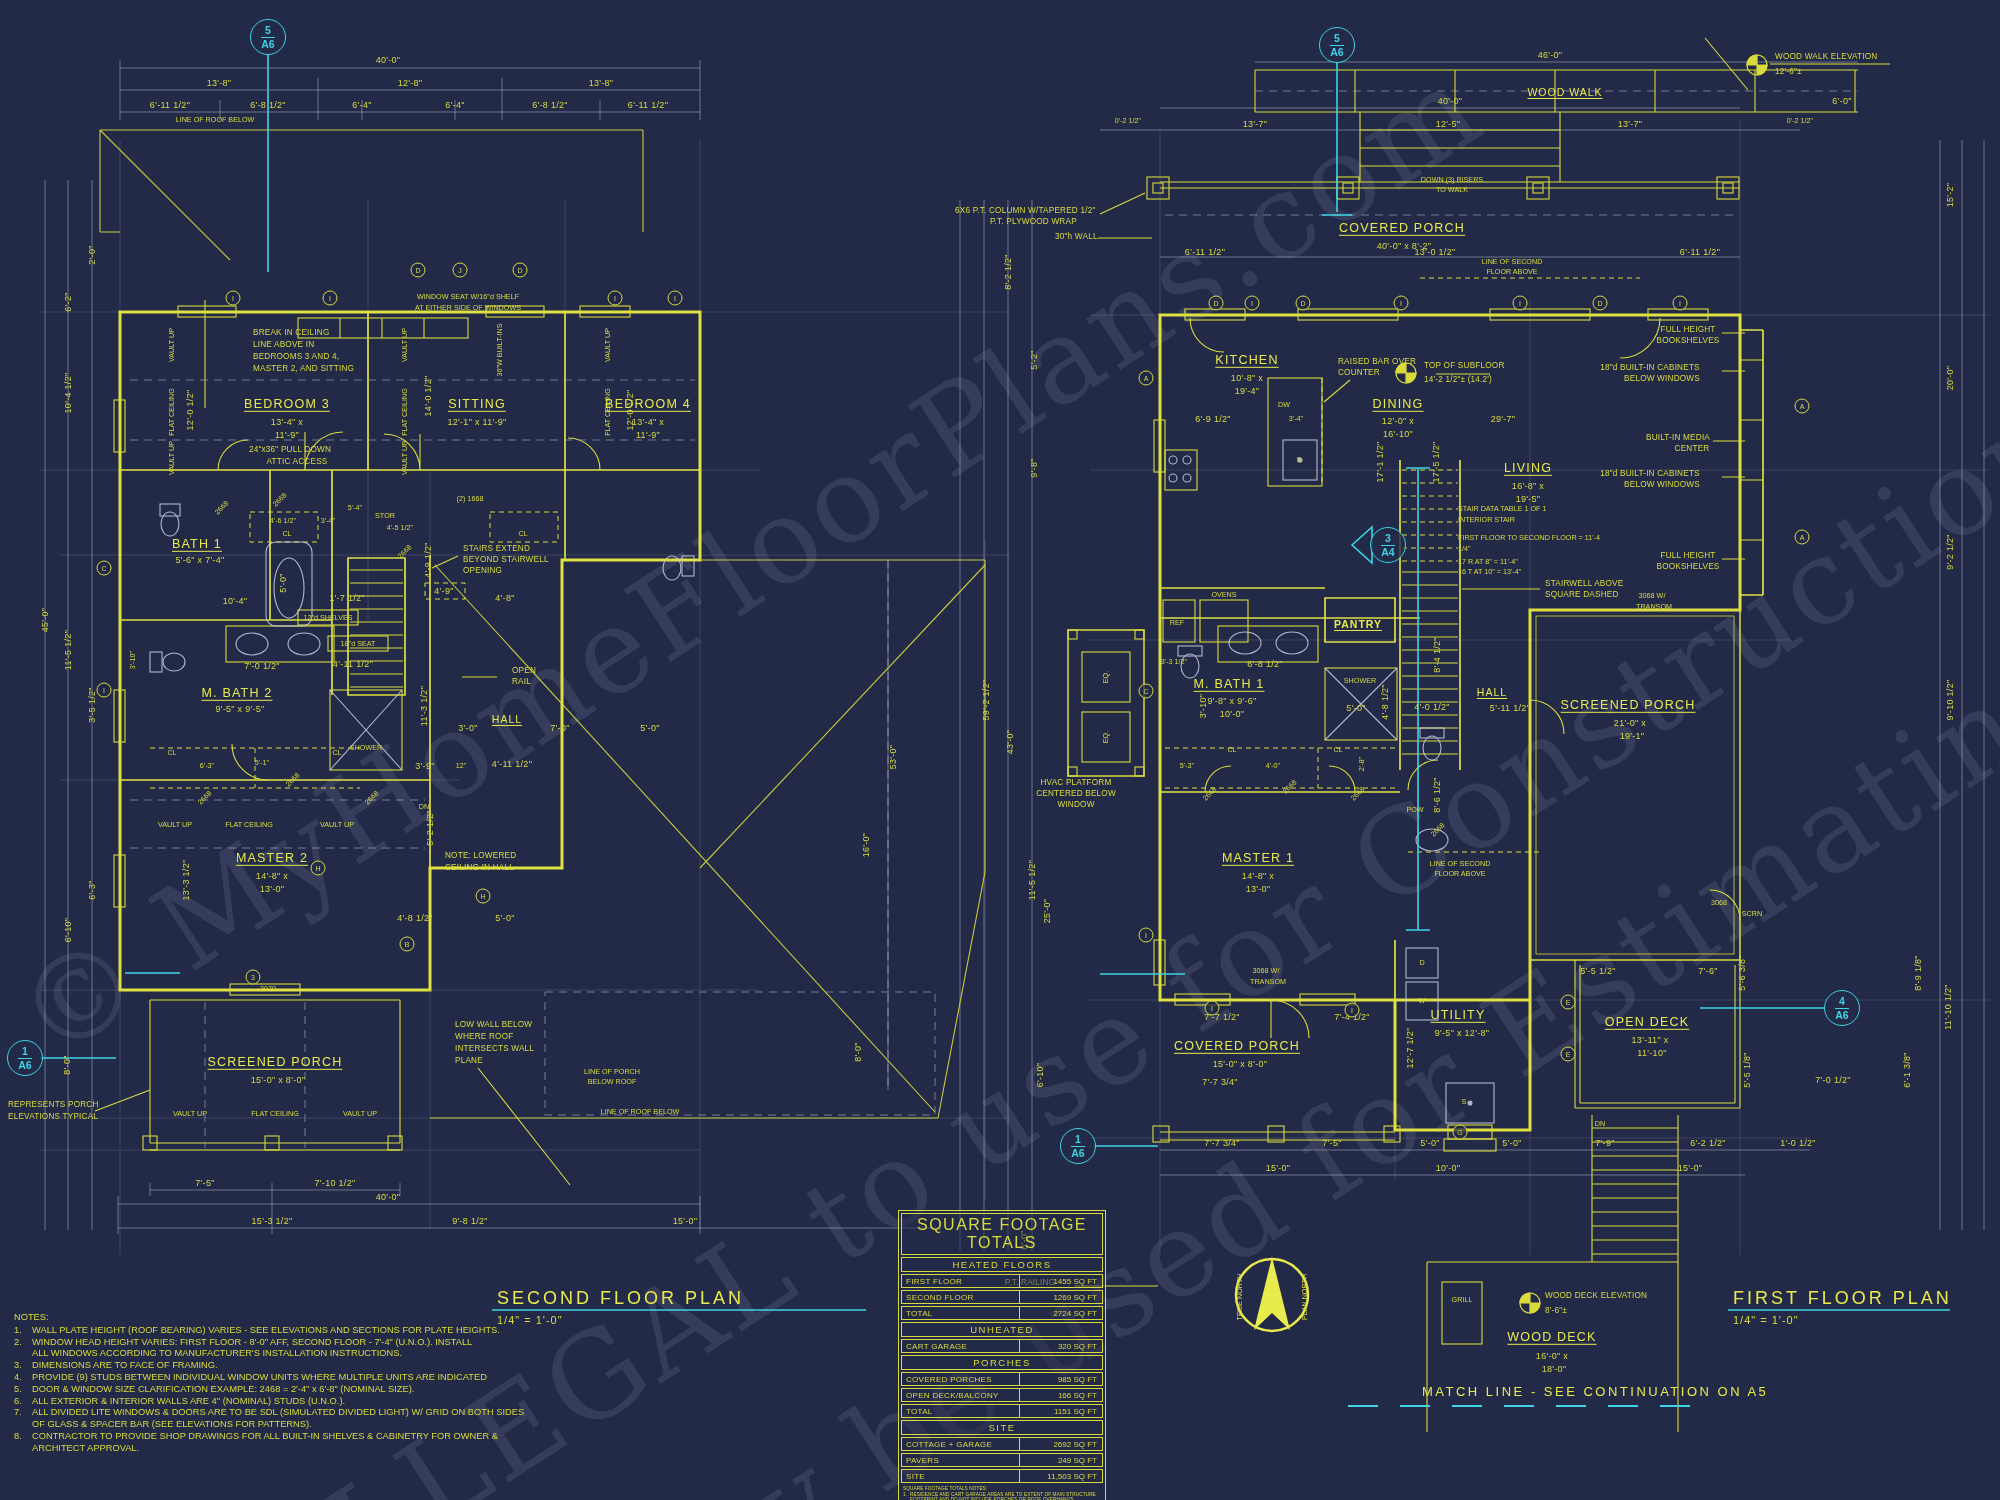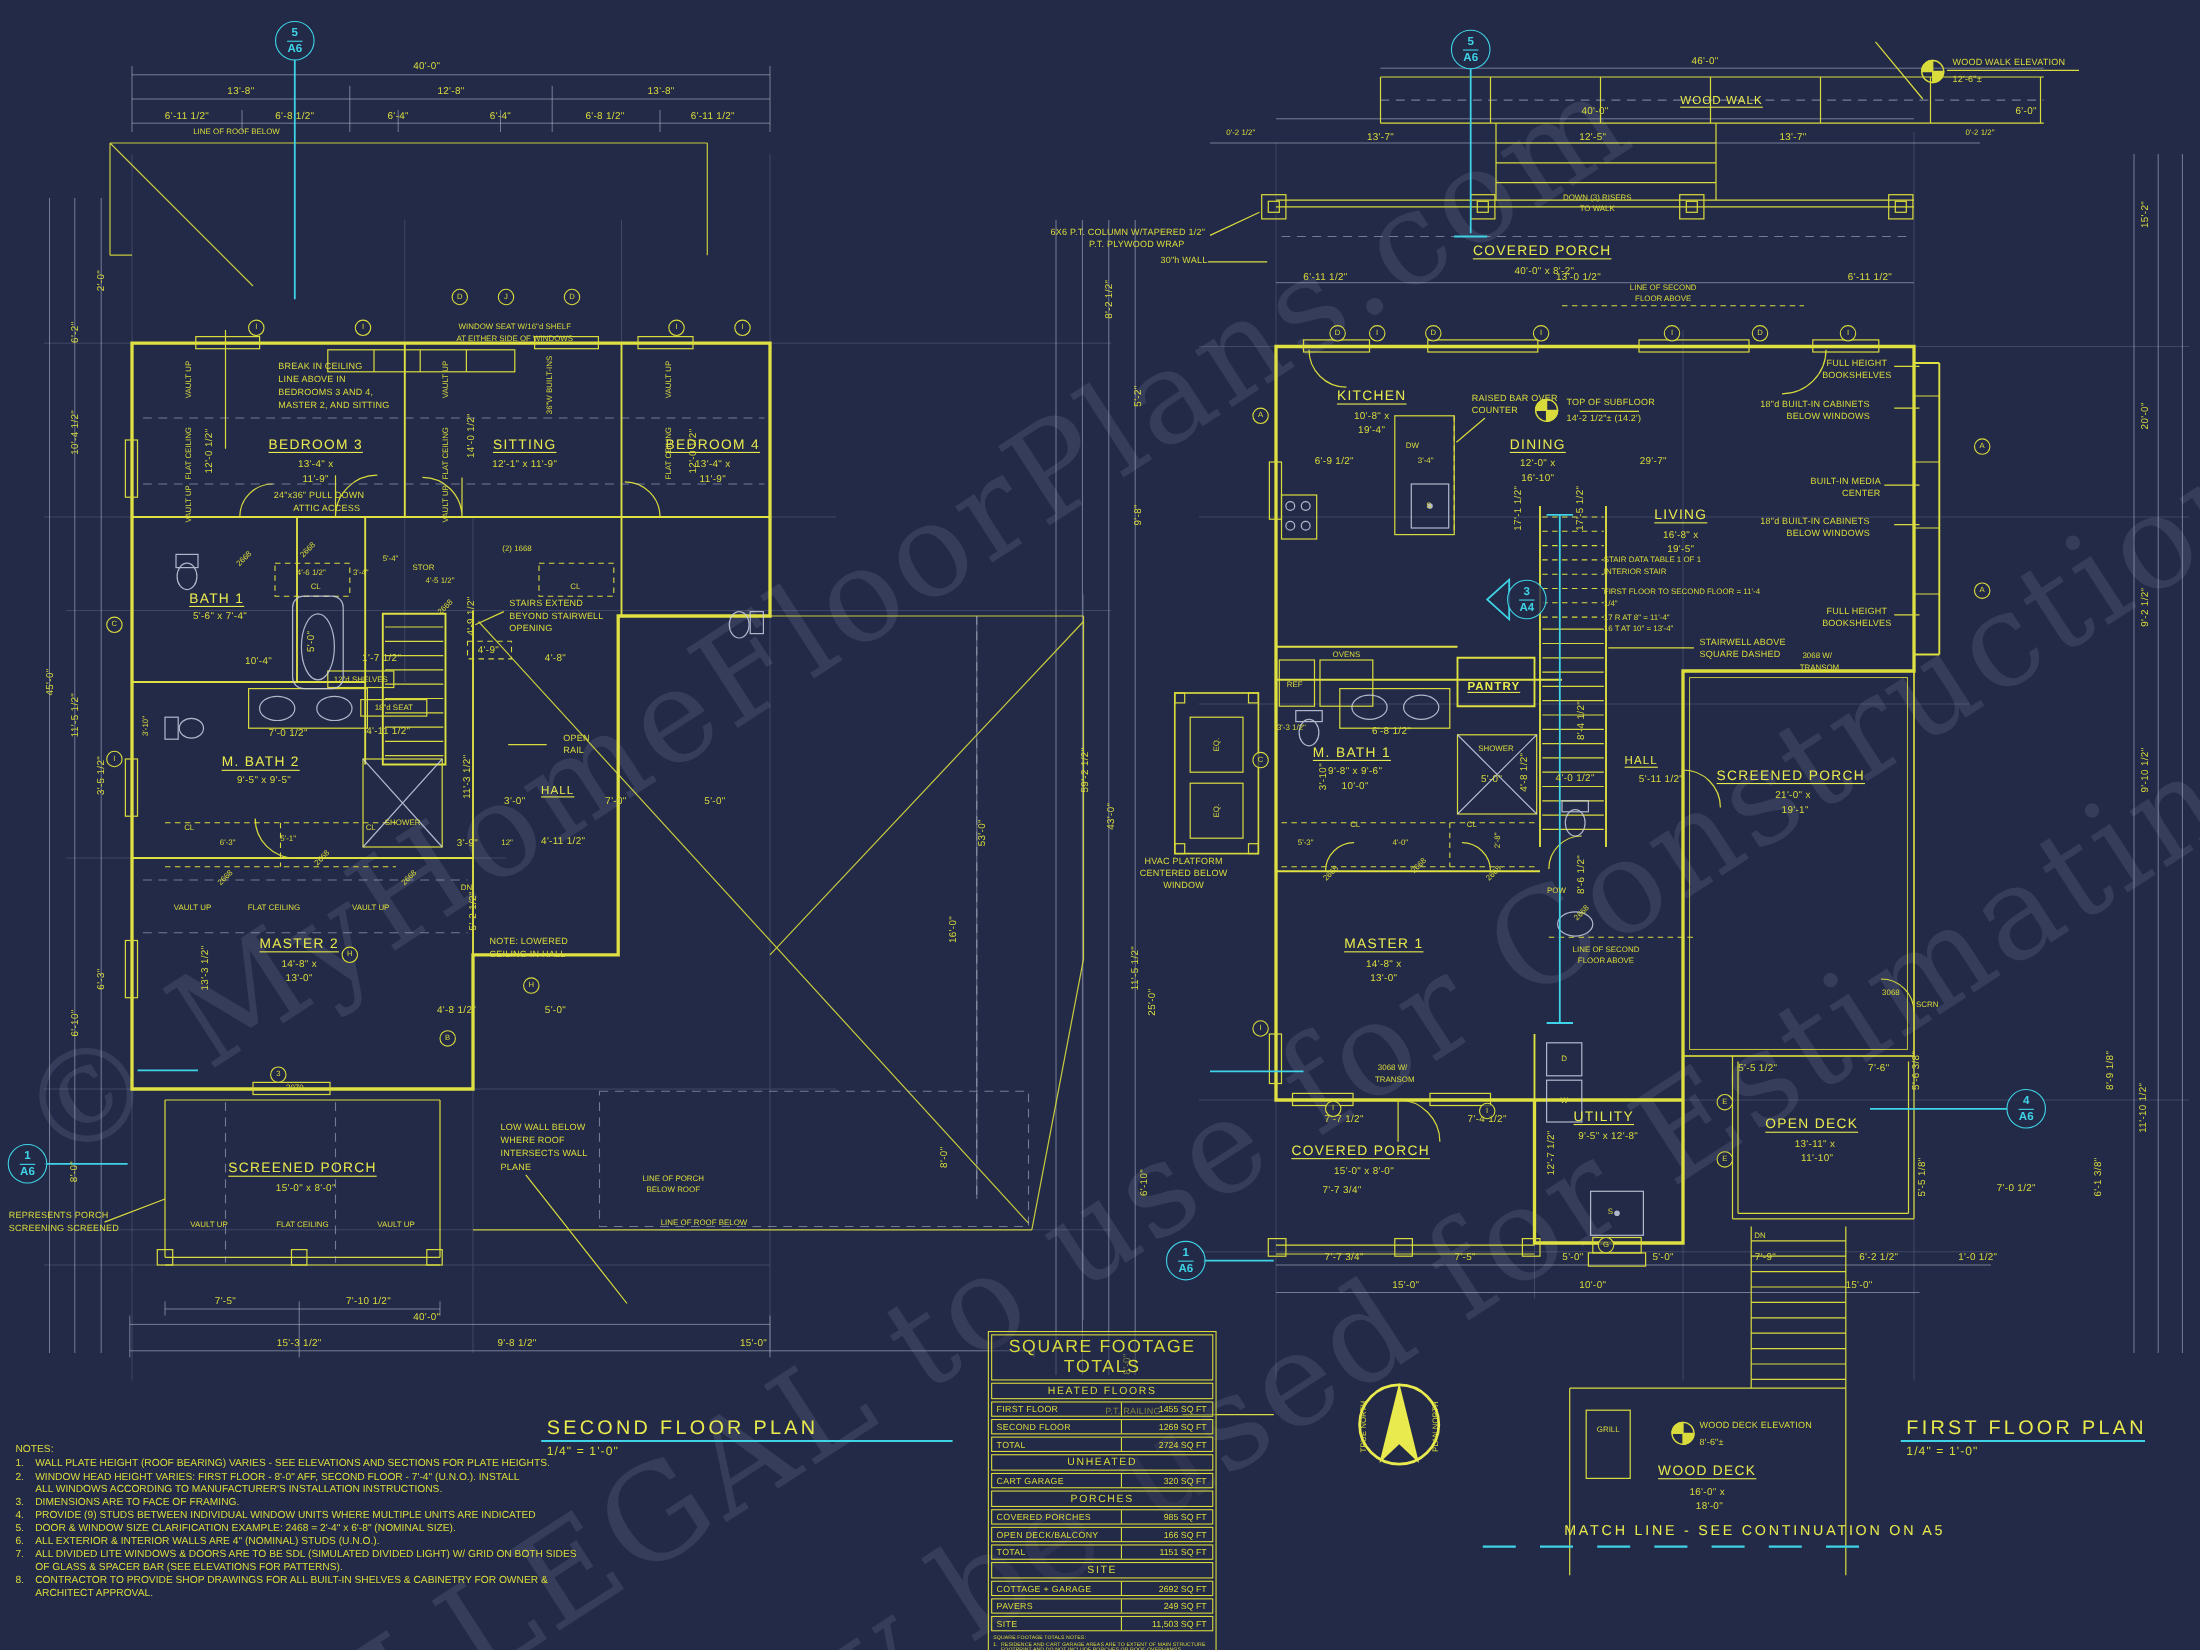--- a/index.html
+++ b/index.html
@@ -374,21 +374,21 @@
       <div class="lb s L" style="left: 455px; top: 1025px;">LOW WALL BELOW</div>
       <div class="lb s L" style="left: 455px; top: 1037px;">WHERE ROOF</div>
       <div class="lb s L" style="left: 455px; top: 1049px;">INTERSECTS WALL</div>
       <div class="lb s L" style="left: 455px; top: 1061px;">PLANE</div>
       <div class="lb t" style="left: 275px; top: 1062px;">SCREENED PORCH</div>
       <div class="lb d" style="left: 278px; top: 1080px;">15'-0" x 8'-0"</div>
       <div class="lb x" style="left: 190px; top: 1114px;">VAULT UP</div>
       <div class="lb x" style="left: 275px; top: 1114px;">FLAT CEILING</div>
       <div class="lb x" style="left: 360px; top: 1114px;">VAULT UP</div>
       <div class="lb s L" style="left: 8px; top: 1105px;">REPRESENTS PORCH</div>
-      <div class="lb s L" style="left: 8px; top: 1117px;">SCREENING SCREENED</div>
+      <div class="lb s L" style="left: 8px; top: 1117px;">ELEVATIONS TYPICAL</div>
       <div class="lb d" style="left: 205px; top: 1183px;">7'-5"</div>
       <div class="lb d" style="left: 335px; top: 1183px;">7'-10 1/2"</div>
       <div class="lb d" style="left: 388px; top: 1197px;">40'-0"</div>
       <div class="lb d" style="left: 272px; top: 1221px;">15'-3 1/2"</div>
       <div class="lb d" style="left: 470px; top: 1221px;">9'-8 1/2"</div>
       <div class="lb d" style="left: 685px; top: 1221px;">15'-0"</div>
       <div class="lb d v" style="left: 92px; top: 255px;">2'-0"</div>
       <div class="lb d v" style="left: 68px; top: 302px;">6'-2"</div>
       <div class="lb d v" style="left: 68px; top: 393px;">10'-4 1/2"</div>
       <div class="lb d v" style="left: 45px; top: 620px;">45'-0"</div>

